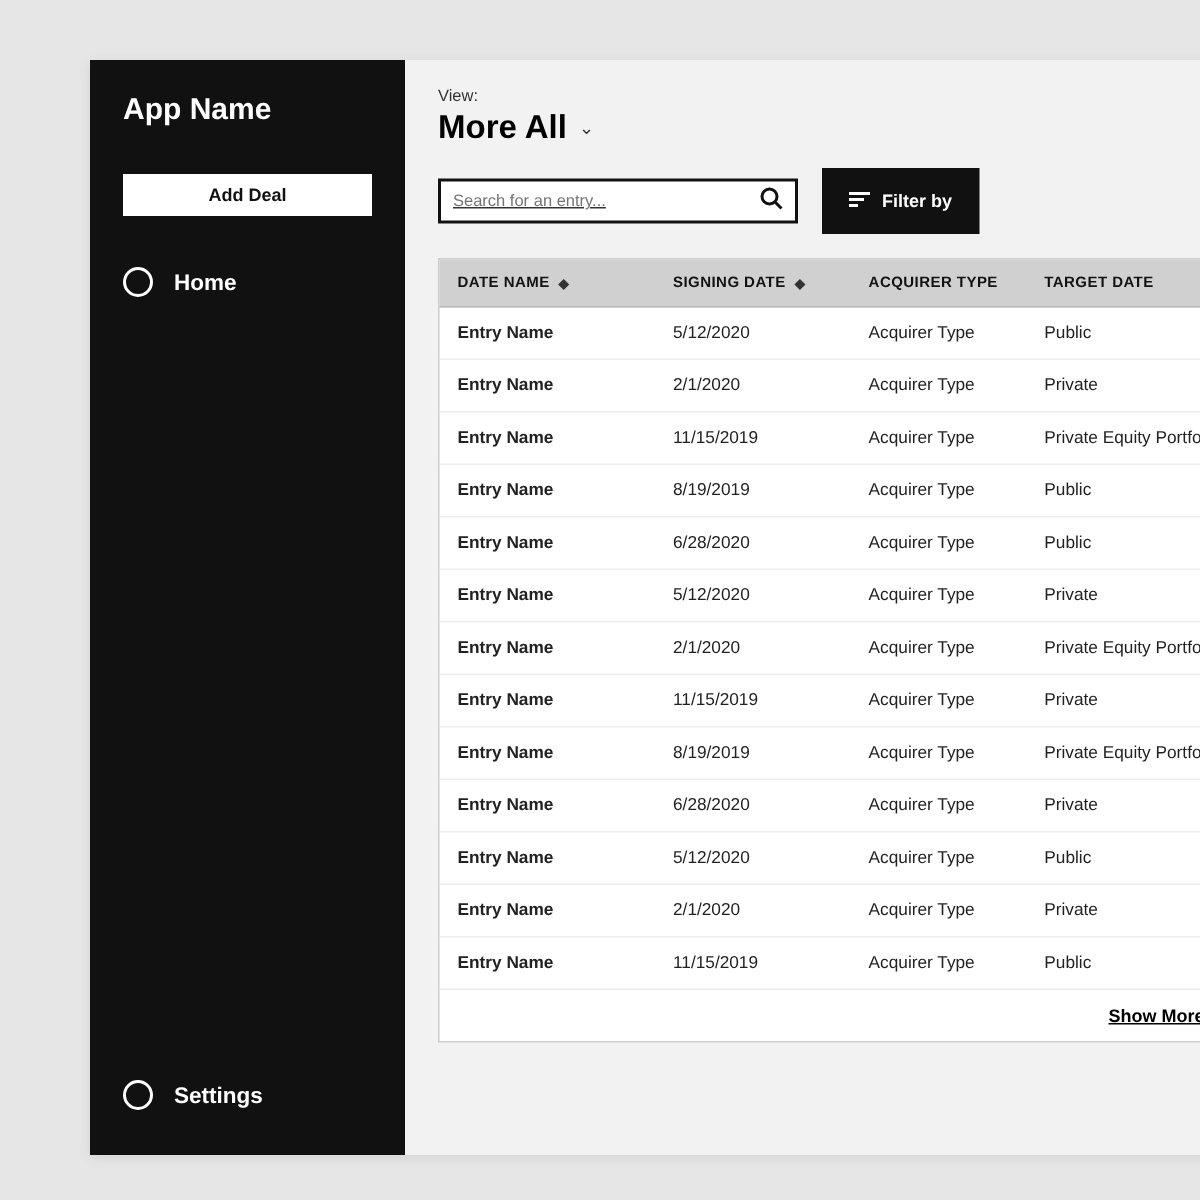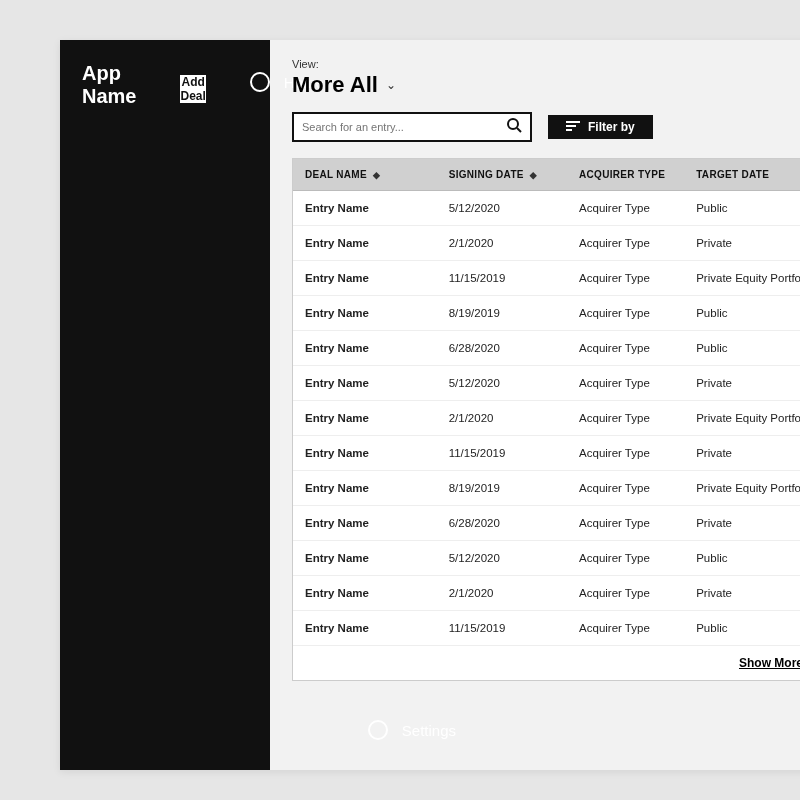--- a/index.html
+++ b/index.html
@@ -1,35 +1,35 @@
 <!DOCTYPE html>
 <html><head>
   <meta charset="utf-8">
   <style>
     * { box-sizing: border-box; margin: 0; padding: 0; font-family: Arial, Helvetica, sans-serif; }
     body { background: #e6e6e6; width: 800px; height: 800px; overflow: hidden; }
     .surface { position: absolute; top: 40px; left: 60px; width: 760px; height: 730px; background: #f2f2f2; display: flex; box-shadow: 0 2px 8px rgba(0,0,0,0.08); }
-    .sidebar { width: 210px; height: 100%; background: #111; color: #fff; display: flex; flex-direction: row; padding-top: 22px; }
+    .sidebar { width: 210px; height: 100%; background: #111; color: #fff; display: flex; flex-direction: column; padding-top: 22px; }
     .app-title { font-size: 20px; font-weight: 700; color: #fff; padding: 0 22px 18px 22px; }
     .add-btn { margin: 13px 22px 24px 22px; background: #fff; color: #111; border: none; height: 28px; font-size: 12px; font-weight: 700; cursor: pointer; }
     .nav { display: flex; flex-direction: column; }
-    .nav-item { display: flex; align-items: center; gap: 14px; height: 40px; padding: 0 22px; cursor: pointer; color: #fff; font-size: 15px; font-weight: 400; }
+    .nav-item { display: flex; align-items: center; gap: 14px; height: 40px; padding: 0 22px; cursor: pointer; color: #fff; font-size: 15px; font-weight: 700; }
     .nav-item.active { background: #e6e6e6; color: #111; }
     .nav-item .circ { width: 20px; height: 20px; border: 2.5px solid currentColor; border-radius: 50%; flex-shrink: 0; }
     .nav-bottom { margin-top: auto; margin-bottom: 20px; }
     .main { flex: 1; height: 100%; padding: 18px 0 0 22px; overflow: hidden; }
     .view-label { font-size: 11px; color: #333; }
     .view-row { display: flex; align-items: center; gap: 8px; margin-top: 2px; }
     .view-current { font-size: 22px; font-weight: 700; }
     .chev { font-size: 12px; color: #333; }
     .controls { display: flex; gap: 16px; margin-top: 14px; margin-bottom: 16px; align-items: center; }
     .search { width: 240px; height: 30px; border: 2px solid #111; background: #fff; display: flex; align-items: center; padding: 0 8px; }
-    .search input { flex: 1; border: none; outline: none; font-size: 11px; color: #333; background: transparent; }
+    .search input { flex: 1; border: none; outline: none; font-size: 11px; color: #333; background: transparent; text-decoration: underline; }
     .search .mag { flex-shrink: 0; }
-    .filter-btn { height: 24px; background: #111; color: #fff; border: none; padding: 4px 18px; font-size: 12px; font-weight: 700; display: flex; align-items: center; gap: 8px; cursor: pointer; }
+    .filter-btn { height: 44px; background: #111; color: #fff; border: none; padding: 4px 18px; font-size: 12px; font-weight: 700; display: flex; align-items: center; gap: 8px; cursor: pointer; }
     .table-wrap { border: 1px solid #ccc; background: #fff; }
     .thead { display: flex; background: #d0d0d0; border-bottom: 1px solid #bbb; }
     .th { font-size: 10px; font-weight: 700; letter-spacing: 0.3px; color: #111; padding: 10px 6px 10px 12px; display: flex; align-items: center; gap: 6px; }
     .th.sortable { cursor: pointer; }
     .sort-ic { font-size: 9px; color: #333; line-height: 6px; display: inline-flex; flex-direction: column; }
     .col-name { width: 160px; }
     .col-date { width: 145px; }
     .col-acq  { width: 130px; }
     .col-tgt  { width: 150px; }
     .tbody { }
@@ -87,21 +87,21 @@
               <rect x="0" y="8" width="6" height="2" fill="#fff"></rect>
             </svg>
         </span>
         <span>Filter by</span>
       </button>
     </div>
 
     <div class="table-wrap">
       <div class="thead">
         <div class="th col-name sortable">
-          <span>DEAL NAME</span>
+          <span>DATE NAME</span>
           <span class="sort-ic">◆</span>
         </div>
         <div class="th col-date sortable">
           <span>SIGNING DATE</span>
           <span class="sort-ic">◆</span>
         </div>
         <div class="th col-acq">
           <span>ACQUIRER TYPE</span>
         </div>
         <div class="th col-tgt">

